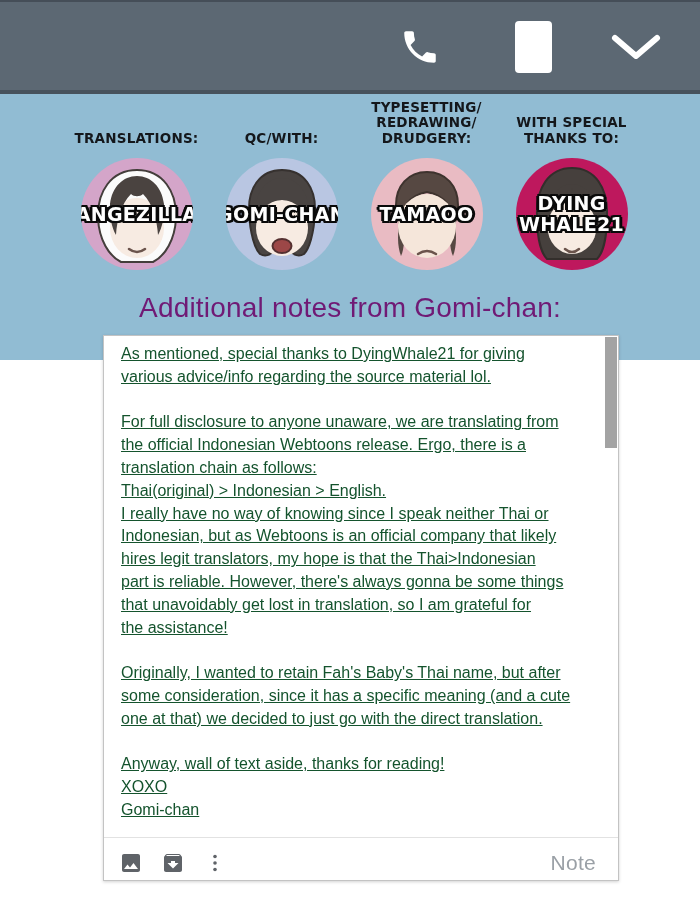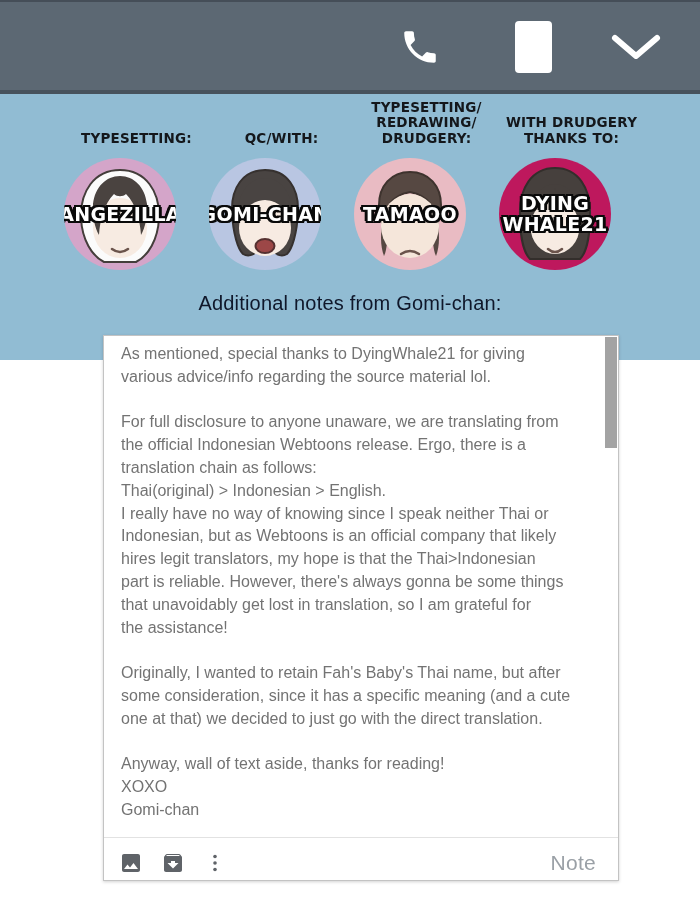--- a/index.html
+++ b/index.html
@@ -17,44 +17,44 @@
   .icon-call { width:46px; height:46px; margin-right:72px; }
   .icon-card { width:37px; height:52px; background:#ffffff; border-radius:4px; margin-right:58px; }
   .icon-chev { width:52px; height:30px; }
 
   .accent-strip { position:absolute; left:0; top:90px; width:700px; height:4px; }
 
   
   .banner { position:absolute; left:0; top:94px; width:700px; height:266px; }
 
   .credits-row { position:absolute; left:64px; top:4px; display:flex; }
-  .member { width:145px; display:flex; flex-direction:column; }
+  .member { width:145px; display:flex; flex-direction:column; align-items:center; }
   .role { min-height:48px; display:flex; flex-direction:column; justify-content:flex-end;
     text-align:center; white-space:pre-line; font-family:"DejaVu Sans", sans-serif;
     font-weight:800; font-size:13.5px; line-height:15.5px; letter-spacing:0.2px; color:#14171b;
     margin-bottom:12px; }
   .avatar { position:relative; width:112px; height:112px; border-radius:50%; overflow:hidden; }
   .avatar svg { position:absolute; inset:0; }
   .member-name { position:absolute; left:-44px; top:50%; transform:translateY(-50%); width:200px;
     text-align:center; white-space:pre-line; z-index:2;
     font-family:"DejaVu Sans", sans-serif; font-weight:800; font-size:19px; line-height:21px;
     letter-spacing:0.3px; color:#ffffff;
     text-shadow:-2px -2px 0 #0a0a0a, 2px -2px 0 #0a0a0a, -2px 2px 0 #0a0a0a, 2px 2px 0 #0a0a0a,
                 -2px 0 0 #0a0a0a, 2px 0 0 #0a0a0a, 0 -2px 0 #0a0a0a, 0 2px 0 #0a0a0a,
                 -3px 0 0 #0a0a0a, 3px 0 0 #0a0a0a; }
 
   .notes-heading { position:absolute; left:0; top:198px; width:700px; text-align:center;
-    color:#0f172a; font-size:20px; letter-spacing:0.2px; }
+    color:#701a75; font-size:28px; letter-spacing:0.2px; }
 
   
   .note-card { position:absolute; left:103px; top:335px; width:516px; height:546px;
     background:#ffffff; border:1px solid #c3c3c3; box-shadow:0 1px 3px rgba(0,0,0,0.18); }
   .note-text { position:absolute; left:0; top:0; width:100%; height:503px;
     padding:7px 8px 0 17px; white-space:pre-wrap; overflow:hidden;
-    color:#737373; font-size:16px; line-height:22.8px; cursor:text; }
+    color:#14532d; font-size:16px; line-height:22.8px; cursor:text;text-decoration:underline; }
   .note-scrollthumb { position:absolute; top:1px; right:1px; width:12px; height:111px; background:#a3a3a3; }
 
   .note-toolbar { position:absolute; left:0; bottom:0; width:100%; height:43px;
     border-top:1px solid #e2e2e2; display:flex; align-items:center; padding:8px 22px 0 15px; }
   .tb-btn { width:24px; height:24px; margin-right:18px; display:flex; align-items:center;
     justify-content:center; cursor:pointer; }
   .tb-btn svg { width:24px; height:24px; fill:#5f6368; }
   .tb-spacer { flex:1; }
   .note-label { color:#9aa0a6; font-size:21px; font-weight:300; letter-spacing:0.3px; }
 </style>
@@ -77,21 +77,21 @@
           </svg>
       </div>
     </div>
   </header>
   <div class="accent-strip" style="background-color: rgb(71, 82, 92);"></div>
 
   <section class="banner" style="background-color: rgb(145, 188, 211);">
     <div class="credits-row">
 
       <div class="member">
-        <div class="role">TYPESETTING:</div>
+        <div class="role">TRANSLATIONS:</div>
         <div class="avatar" style="background-color: rgb(212, 165, 201); text-decoration: underline;">
           <svg viewBox="0 0 112 112">
             <path d="M56 12 C 30 12 16 34 17 60 C 18 82 28 98 40 104 L 72 104 C 84 98 94 82 95 60 C 96 34 82 12 56 12 Z" fill="#fbfbfb" stroke="#443e3b" stroke-width="2"></path>
             <ellipse cx="56" cy="70" rx="27" ry="30" fill="#f7ebe2"></ellipse>
             <path d="M56 18 C 42 18 31 29 29 46 C 28 58 31 70 35 77 C 36 62 40 46 50 36 C 53 39 59 39 62 36 C 72 46 76 62 77 77 C 81 70 84 58 83 46 C 81 29 70 18 56 18 Z" fill="#4a4340"></path>
             <path d="M48 91 Q 56 97 64 91" stroke="#6b544c" stroke-width="2.5" fill="none" stroke-linecap="round"></path>
           </svg>
           <div class="member-name">ANGEZILLA</div>
         </div>
       </div>
@@ -120,21 +120,21 @@
             <path d="M82 58 C 86 72 86 88 82 98 C 79 92 78 78 78 64 Z" fill="#564842"></path>
             <ellipse cx="56" cy="68" rx="29" ry="32" fill="#f5e6da"></ellipse>
             <path d="M47 96 Q 56 90 65 96" stroke="#6b544c" stroke-width="2.5" fill="none" stroke-linecap="round"></path>
             <circle cx="79" cy="46" r="1.8" fill="#564842"></circle>
           </svg>
           <div class="member-name">TAMAOO</div>
         </div>
       </div>
 
       <div class="member">
-        <div class="role">WITH DRUDGERY
+        <div class="role">WITH SPECIAL
 THANKS TO:</div>
         <div class="avatar" style="background-color: #be185d;">
           <svg viewBox="0 0 112 112">
             <path d="M56 10 C 33 10 20 30 21 57 C 21 79 25 95 31 101 L 81 101 C 87 95 91 79 91 57 C 92 30 79 10 56 10 Z" fill="#46403d" stroke="#332e2b" stroke-width="2"></path>
             <ellipse cx="56" cy="69" rx="24.5" ry="27" fill="#f7ebe2"></ellipse>
             <path d="M56 26 C 45 26 36 34 34 50 C 40 38 47 35 55 35 L 56 30 L 57 35 C 65 35 72 38 78 50 C 76 34 67 26 56 26 Z" fill="#46403d"></path>
             <path d="M49 91 Q 56 97 63 91" stroke="#6b544c" stroke-width="2.5" fill="none" stroke-linecap="round"></path>
           </svg>
           <div class="member-name">DYING
 WHALE21</div>

